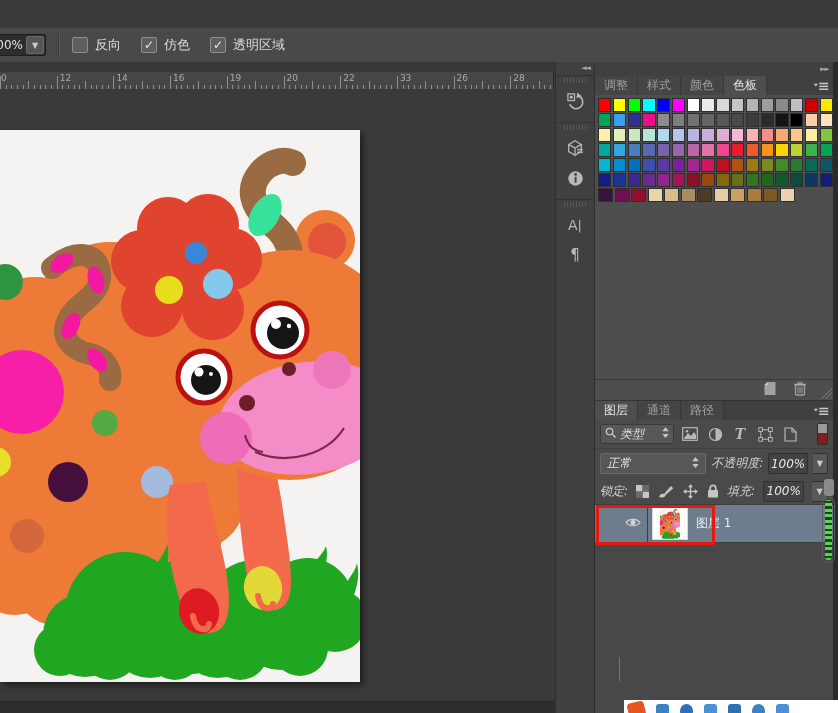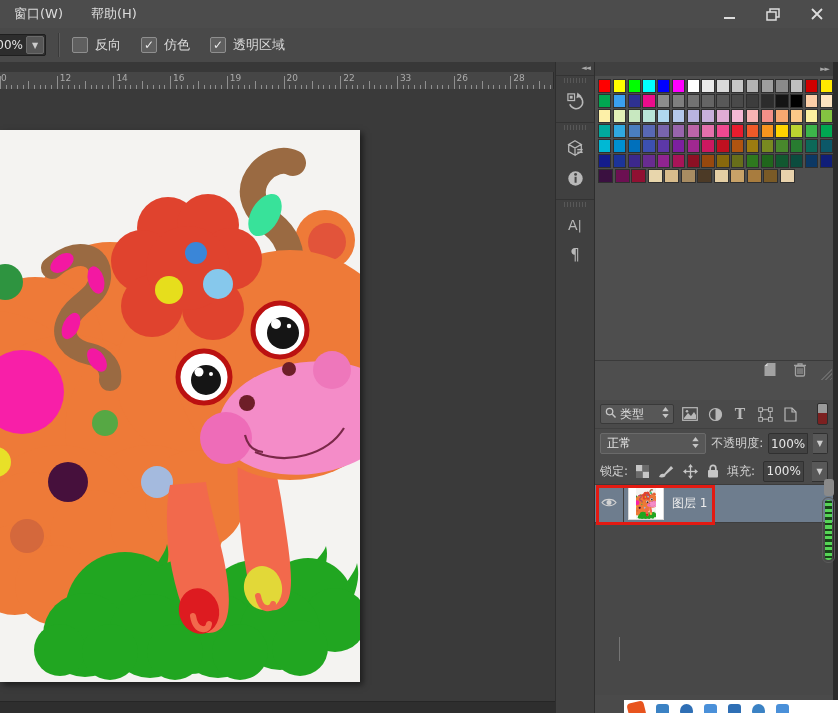--- a/index.html
+++ b/index.html
@@ -64,21 +64,21 @@
   .swatch-grid{padding:3px 0 0 3px;}
   .swatch-row{display:flex;gap:1.5px;margin-bottom:1.5px;}
   .swatch{width:13px;height:11.5px;border:0.5px solid #2f2f2f;}
   .swatch-footer{position:absolute;left:0;bottom:0;width:100%;height:21px;border-top:1px solid #3a3a3a;
                  display:flex;justify-content:flex-end;align-items:center;gap:14px;padding-right:26px;box-sizing:border-box;}
   .corner-grip{position:absolute;right:1px;bottom:1px;width:12px;height:12px;
       background:repeating-linear-gradient(135deg,#6a6a6a 0 1px,transparent 1px 3px);
       clip-path:polygon(100% 0,100% 100%,0 100%);}
   
   .layers-panel{position:absolute;left:0;top:338px;width:238px;height:313px;background:#4a4a4a;}
-  .ctl-row{display:flex;align-items:center;padding:0 5px;}
+  .ctl-row{display:flex;align-items:center;padding:0 5px;font-style:italic;}
   .filter-row{height:28px;border-bottom:1px solid #404040;gap:7px;}
   .kind-dd{width:74px;height:20px;background:#575757;border:1px solid #393939;border-radius:2px;
            display:flex;align-items:center;gap:4px;padding:0 4px;box-sizing:border-box;}
   .kind-dd .lbl{flex:1;font-size:12px;color:#e0e0e0;}
   .ficon{width:18px;height:20px;display:flex;align-items:center;justify-content:center;}
   .filter-toggle{margin-left:auto;width:9px;height:20px;border-radius:2px;border:1px solid #2e2e2e;
                  background:linear-gradient(#9a9a9a 0 45%,#7c2020 45% 100%);}
   .blend-row{height:29px;gap:5px;}
   .blend-dd{width:112px;height:21px;background:#575757;border:1px solid #6a6a6a;border-radius:2px;
             display:flex;align-items:center;padding:0 6px;box-sizing:border-box;}
@@ -87,21 +87,21 @@
   .val-well{width:40px;height:19px;background:#424242;border:1px solid #303030;border-radius:2px 0 0 2px;
             color:#e6e6e6;font-size:12px;display:flex;align-items:center;justify-content:center;}
   .val-dd{width:15px;height:19px;background:#585858;border:1px solid #303030;border-left:none;
           border-radius:0 2px 2px 0;display:flex;align-items:center;justify-content:center;
           font-size:8px;color:#ccc;}
   .lock-row{height:26px;gap:8px;border-bottom:1px solid #3c3c3c;}
   .lock-icons{display:flex;gap:9px;align-items:center;}
   
   .layer-list{position:relative;background:#484848;height:210px;}
   .layer-row{position:relative;height:37px;display:flex;align-items:center;border-bottom:1px solid #3e3e3e;}
-  .layer-row.selected{background:#6e7d8e;}
+  .layer-row.selected{background:#6e7d8e;padding-left:24px;}
   .eye-well{width:28px;height:100%;display:flex;align-items:center;justify-content:center;
             border-right:1px solid #3e3e3e;}
   .layer-thumb{width:36px;height:33px;margin:0 8px 0 4px;background:#fff;border:1px solid #d9d9d9;
                box-sizing:border-box;overflow:hidden;}
   .layer-thumb svg{display:block;width:100%;height:100%;}
   .layer-name{font-size:12px;color:#ececec;}
   .layer-name.italic{font-style:italic;}
   .layer-lock{margin-left:auto;margin-right:14px;}
   .annot{position:absolute;left:1px;top:0;width:113px;height:34px;border:3px solid #e31a12;pointer-events:none;}
   .stray-line{position:absolute;left:24px;top:152px;width:1px;height:24px;background:#9a9a9a;opacity:.55;}
@@ -222,44 +222,20 @@
       <circle cx="280" cy="200" r="27" fill="#ffffff" stroke="#bb1111" stroke-width="5"></circle>
       <circle cx="283" cy="203" r="16" fill="#151515"></circle>
       <circle cx="276" cy="194" r="5" fill="#ffffff"></circle>
         <circle cx="289" cy="196" r="2.2" fill="#ffffff"></circle>
     </symbol>
   </defs>
 </svg>
 
 <div id="app">
 
-  <div class="menubar">
-    <div id="menu-items" style="display:flex">
-        <span class="menu-item">窗口(W)</span>
-        <span class="menu-item">帮助(H)</span>
-      </div>
-    <div class="win-controls" id="win-controls">
-        <span class="win-btn">
-          <svg width="13" height="13">
-            <rect x="1" y="9" width="11" height="2" fill="#ddd"></rect>
-          </svg>
-        </span>
-        <span class="win-btn">
-          <svg width="14" height="13">
-            <rect x="4" y="1" width="9" height="8" fill="none" stroke="#ddd" stroke-width="1.5"></rect>
-            <rect x="1" y="4" width="9" height="8" fill="#4c4c4c" stroke="#ddd" stroke-width="1.5"></rect>
-          </svg>
-        </span>
-        <span class="win-btn">
-          <svg width="12" height="12" viewBox="0 0 12 12">
-            <path d="M1 1 L11 11 M11 1 L1 11" stroke="#ddd" stroke-width="1.8"></path>
-          </svg>
-        </span>
-      </div>
-  </div>
 
   <div class="optionsbar">
     <div class="zoom-well">
       <span class="val">00%</span>
       <span class="zoom-dd">▼</span>
     </div>
     <div class="vsep"></div>
     <div id="opt-checks" style="display:flex">
         <span class="opt-check">
           <span class="checkbox"></span>
@@ -435,20 +411,32 @@
           <div class="dock-icon">
             <span class="txt" style="font-size:15px">¶</span>
           </div>
         </div>
       </div>
   </div>
 
   <div class="rightcol">
     <div class="col-head">►►</div>
 
+    <div class="tabbar" id="swatch-tabs">
+        <span class="tab">调整</span>
+        <span class="tab">样式</span>
+        <span class="tab">颜色</span>
+        <span class="tab active">色板</span>
+        <span class="panel-menu"><svg width="16" height="9" viewBox="0 0 16 10">
+            <path d="M0 2 L4.6 2 L2.3 5 Z" fill="#c6c6c6"></path>
+            <rect x="6" y="0.8" width="10" height="1.7" fill="#c6c6c6"></rect>
+            <rect x="6" y="4" width="10" height="1.7" fill="#c6c6c6"></rect>
+            <rect x="6" y="7.2" width="10" height="1.7" fill="#c6c6c6"></rect>
+          </svg></span>
+      </div>
     <div class="swatch-body">
       <div class="swatch-grid" id="swatch-grid">
           <div class="swatch-row">
             <span class="swatch" style="background: rgb(255, 0, 0);"></span>
             <span class="swatch" style="background: rgb(255, 255, 0);"></span>
             <span class="swatch" style="background: rgb(0, 255, 0);"></span>
             <span class="swatch" style="background: rgb(0, 255, 255);"></span>
             <span class="swatch" style="background: rgb(0, 0, 255);"></span>
             <span class="swatch" style="background: rgb(255, 0, 255);"></span>
             <span class="swatch" style="background: rgb(255, 255, 255);"></span>
@@ -575,20 +563,31 @@
           <span><svg width="14" height="15" viewBox="0 0 14 15">
               <rect x="2.5" y="4" width="9" height="10" rx="1.2" fill="none" stroke="#a2a2a2" stroke-width="1.3"></rect>
               <path d="M1 3.5 H13 M5 3.5 V1.8 H9 V3.5" stroke="#a2a2a2" fill="none" stroke-width="1.3"></path>
               <path d="M5 6.2 V12 M7 6.2 V12 M9 6.2 V12" stroke="#a2a2a2" stroke-width="1"></path>
             </svg></span>
         </div>
       <div class="corner-grip"></div>
     </div>
 
     <div class="layers-panel">
+      <div class="tabbar" id="layers-tabs" style="border-top:1px solid #333">
+          <span class="tab active">图层</span>
+          <span class="tab">通道</span>
+          <span class="tab">路径</span>
+          <span class="panel-menu"><svg width="16" height="9" viewBox="0 0 16 10">
+              <path d="M0 2 L4.6 2 L2.3 5 Z" fill="#c6c6c6"></path>
+              <rect x="6" y="0.8" width="10" height="1.7" fill="#c6c6c6"></rect>
+              <rect x="6" y="4" width="10" height="1.7" fill="#c6c6c6"></rect>
+              <rect x="6" y="7.2" width="10" height="1.7" fill="#c6c6c6"></rect>
+            </svg></span>
+        </div>
 
       <div class="ctl-row filter-row">
         <div class="kind-dd">
           <span class="icon-slot"><svg width="11" height="11" viewBox="0 0 12 12">
                 <circle cx="5" cy="5" r="3.5" fill="none" stroke="#c6c6c6" stroke-width="1.4"></circle>
                 <path d="M8 8 L11.5 11.5" stroke="#c6c6c6" stroke-width="1.6"></path>
               </svg></span>
           <span class="lbl">类型</span>
           <span class="updown-slot"><svg width="7" height="11" viewBox="0 0 7 12">
                 <path d="M3.5 0 L7 4.5 H0 Z" fill="#c6c6c6"></path>

